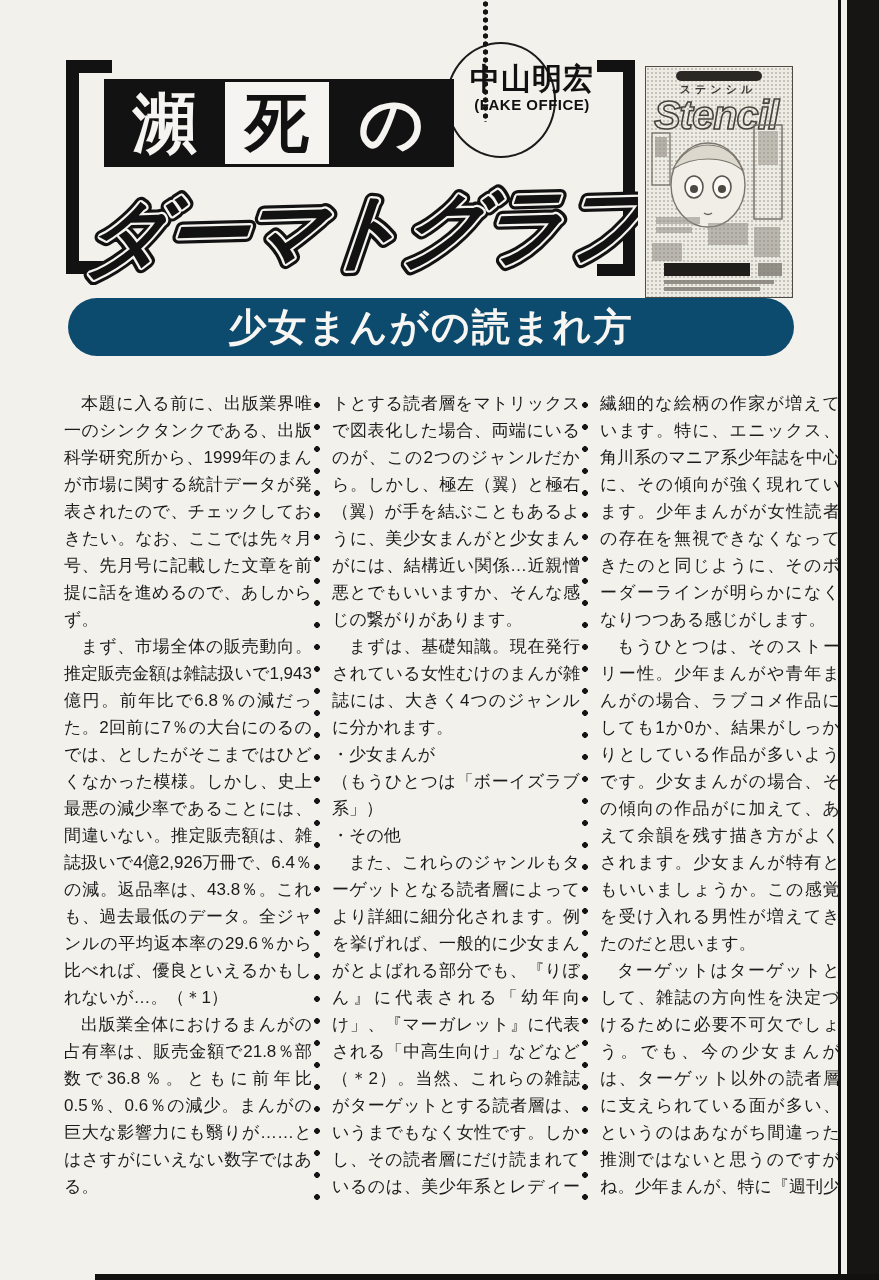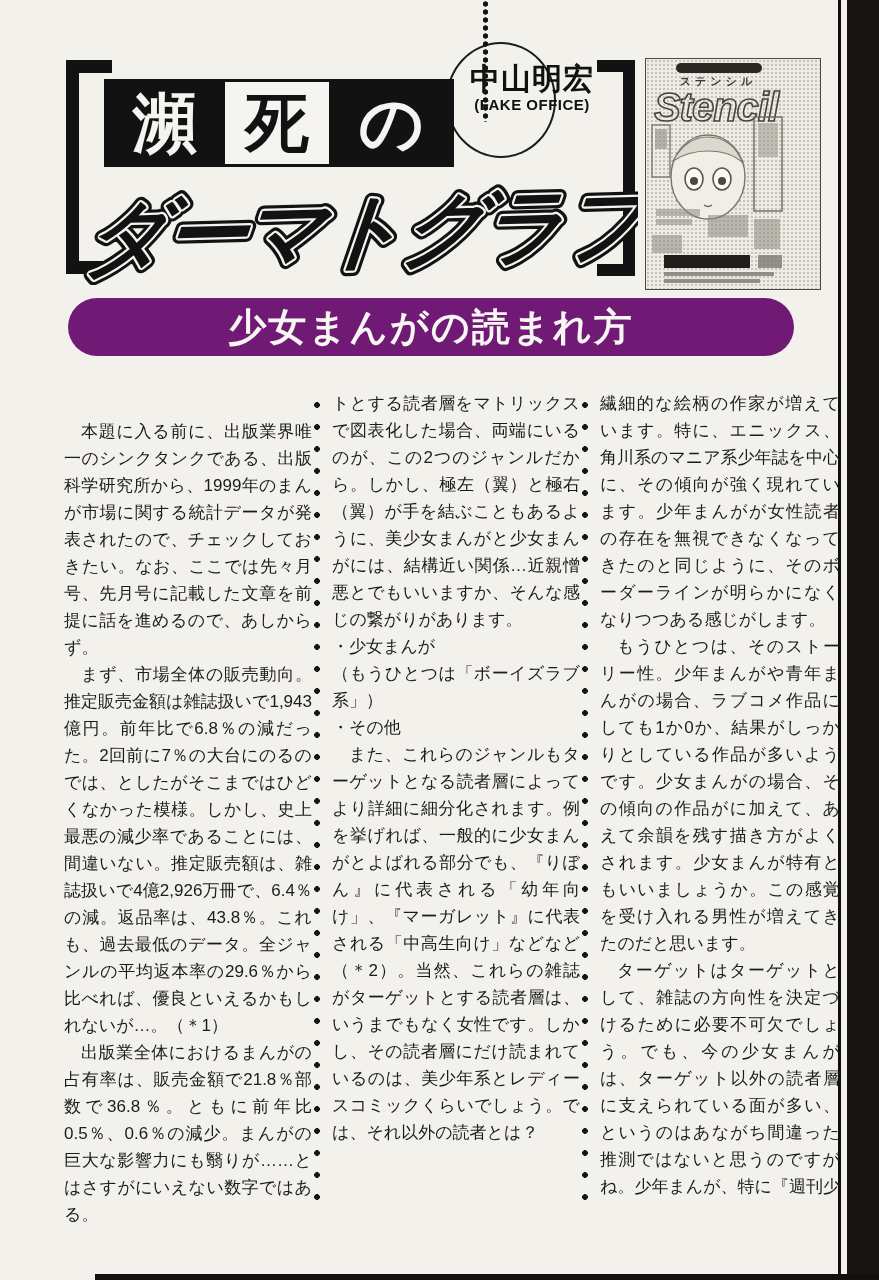--- a/index.html
+++ b/index.html
@@ -52,44 +52,44 @@
   .author-circle{
     position:absolute;left:446px;top:42px;width:110px;height:116px;
     border:2.5px solid #1b1b1b;border-radius:50%;box-sizing:border-box;z-index:1;
   }
   .author-block{position:absolute;left:452px;top:62px;width:160px;text-align:center;z-index:4;}
   .author-name{font-size:30px;font-weight:900;letter-spacing:1px;color:#111;line-height:34px;white-space:nowrap;}
   .author-office{font-size:15px;font-weight:800;color:#111;line-height:18px;letter-spacing:0.5px;white-space:nowrap;}
 
   
   .cover{
-    position:absolute;left:645px;top:58px;width:176px;height:232px;
+    position:absolute;left:645px;top:66px;width:148px;height:232px;
     background-color:#ecebe4;
     background-image:radial-gradient(#c7c2b8 0.8px, transparent 1px);
     background-size:4px 4px;
     border:1.5px solid #4c4a45;box-sizing:border-box;
   }
   .cover svg{display:block;}
 
   
   .banner{
     position:absolute;left:68px;top:298px;width:726px;height:58px;
-    background:#701a75;border-radius:29px;
+    background:#0c4a6e;border-radius:29px;
     display:flex;align-items:center;justify-content:center;
   }
   .banner-text{
     color:#f8f6f2;font-size:38px;font-weight:900;letter-spacing:2px;white-space:nowrap;
   }
 
   
   .col{
     position:absolute;top:390px;height:812px;overflow:hidden;
     font-size:17px;line-height:27px;text-align:justify;color:#1b1b1b;
   }
-  .col1{left:64px;width:248px;margin-top:28px;}
+  .col1{left:64px;width:248px;}
   .col2{left:332px;width:248px;}
   .col3{left:600px;width:240px;}
   .col p{margin:0;}
   .col p.indent{text-indent:1em;}
 
   .dotsep{
     position:absolute;top:394px;width:8px;height:806px;
     background-image:radial-gradient(circle, #161616 2.6px, transparent 3.1px);
     background-size:8px 22px;background-repeat:repeat-y;background-position:center top;
   }
@@ -181,20 +181,21 @@
     <p class="indent">まず、市場全体の販売動向。推定販売金額は雑誌扱いで1,943億円。前年比で6.8％の減だった。2回前に7％の大台にのるのでは、としたがそこまではひどくなかった模様。しかし、史上最悪の減少率であることには、間違いない。推定販売額は、雑誌扱いで4億2,926万冊で、6.4％の減。返品率は、43.8％。これも、過去最低のデータ。全ジャンルの平均返本率の29.6％から比べれば、優良といえるかもしれないが…。（＊1）</p>
     <p class="indent">出版業全体におけるまんがの占有率は、販売金額で21.8％部数で36.8％。ともに前年比0.5％、0.6％の減少。まんがの巨大な影響力にも翳りが……とはさすがにいえない数字ではある。</p>
     <p class="indent">もうひとつフォローねたを。この連載の2回目で扱った新声社の『ゲーメスト』ですが、アスキーより『アルカディア』というタイトルの隔月刊誌として、昨年12月末頃に復活しています。ムックなので、コンビニにはおいていませんが……。</p>
 
   </div>
 
   <div class="dotsep s1"></div>
 
   <div class="col col2">
     <p>トとする読者層をマトリックスで図表化した場合、両端にいるのが、この2つのジャンルだから。しかし、極左（翼）と極右（翼）が手を結ぶこともあるように、美少女まんがと少女まんがには、結構近い関係…近親憎悪とでもいいますか、そんな感じの繋がりがあります。</p>
+    <p class="indent">まずは、基礎知識。現在発行されている女性むけのまんが雑誌には、大きく4つのジャンルに分かれます。</p>
     <p>・少女まんが</p>
     <p>（もうひとつは「ボーイズラブ系」）</p>
     <p>・その他</p>
     <p class="indent">また、これらのジャンルもターゲットとなる読者層によってより詳細に細分化されます。例を挙げれば、一般的に少女まんがとよばれる部分でも、『りぼん』に代表される「幼年向け」、『マーガレット』に代表される「中高生向け」などなど（＊2）。当然、これらの雑誌がターゲットとする読者層は、いうまでもなく女性です。しかし、その読者層にだけ読まれているのは、美少年系とレディースコミックくらいでしょう。では、それ以外の読者とは？</p>
 
   </div>
 
   <div class="dotsep s2"></div>
 
   <div class="col col3">

